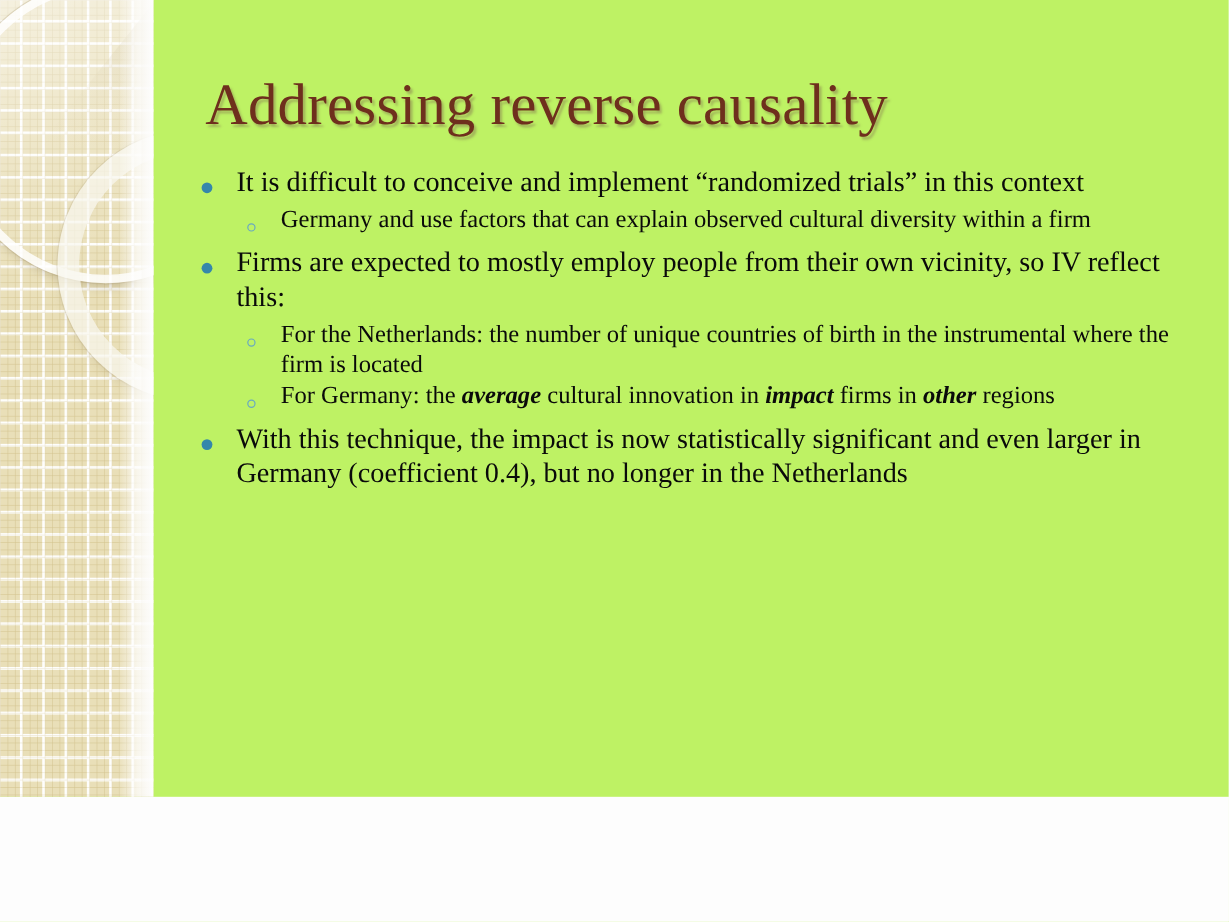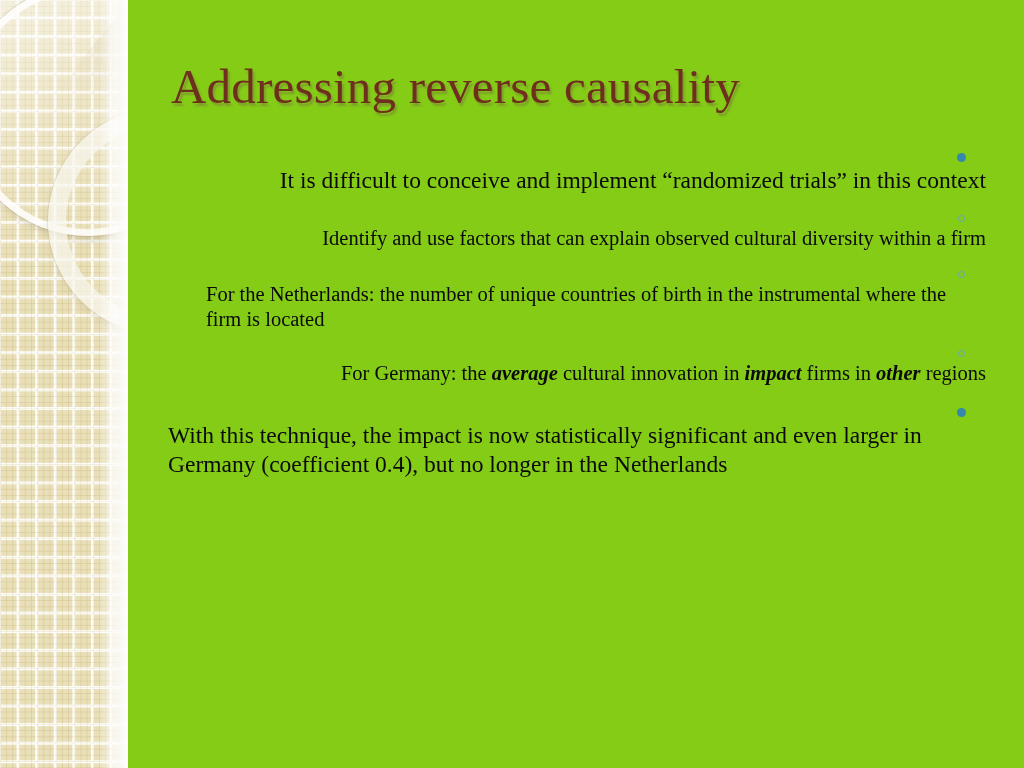--- a/index.html
+++ b/index.html
@@ -12,22 +12,22 @@
     background: #fdfdfd;
     font-family: "Liberation Serif", "DejaVu Serif", serif;
     overflow: hidden;
     position: relative;
   }
 
   #slide {
     position: absolute;
     inset: 0;
     width: 1024px;
-    height: 768px;
-    background: #84cc16;
+    height: 664px;
+    background: #bef264;
     overflow: hidden;
   }
 
   
   #sidebar-decoration {
     position: absolute;
     left: 0;
     top: 0;
     width: 128px;
     height: 768px;
@@ -158,23 +158,22 @@
     left: 0;
     top: 138px;
     width: 818px;
     list-style: none;
     margin: 0;
     padding: 0;
   }
 
   .bullet-row {
     display: flex;
-    align-items: flex-end;
+    align-items: flex-start;
     position: relative;
-    flex-direction: column;
   }
 
   
   .level-1 {
     margin: 0 0 3px 0;
   }
   .level-1 > .marker {
     flex: 0 0 auto;
     width: 29px;
     padding-top: 10px;
@@ -248,21 +247,25 @@
 
     <h1 id="slide-title">Addressing reverse causality</h1>
 
     <ul id="body-list">
         <li class="bullet-row level-1">
           <span class="marker"><span class="dot-filled"></span></span>
           <span class="btext">It is difficult to conceive and implement “randomized trials” in this context</span>
         </li>
         <li class="bullet-row level-2 gap-small-before">
           <span class="marker"><span class="dot-hollow"></span></span>
-          <span class="btext">Identify and use factors that can explain observed cultural diversity within a firm</span>
+          <span class="btext">Germany and use factors that can explain observed cultural diversity within a firm</span>
+        </li>
+        <li class="bullet-row level-1 gap-before">
+          <span class="marker"><span class="dot-filled"></span></span>
+          <span class="btext">Firms are expected to mostly employ people from their own vicinity, so IV reflect this:</span>
         </li>
         <li class="bullet-row level-2 gap-small-before">
           <span class="marker"><span class="dot-hollow"></span></span>
           <span class="btext">For the Netherlands:  the number of unique countries of birth in the instrumental where the firm is located</span>
         </li>
         <li class="bullet-row level-2">
           <span class="marker"><span class="dot-hollow"></span></span>
           <span class="btext"><span>For Germany: the </span><em>average</em><span> cultural innovation in </span><em>impact</em><span> firms in </span><em>other</em><span> regions</span></span>
         </li>
         <li class="bullet-row level-1 gap-before">

